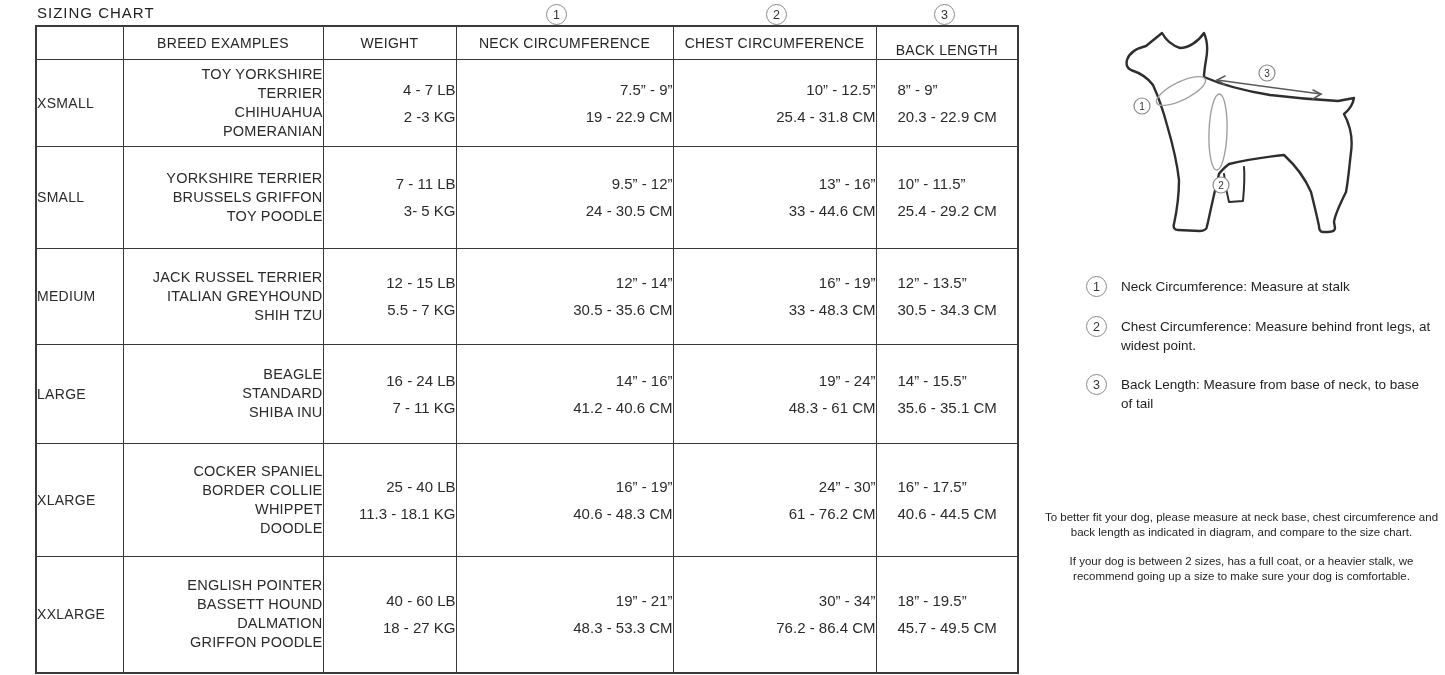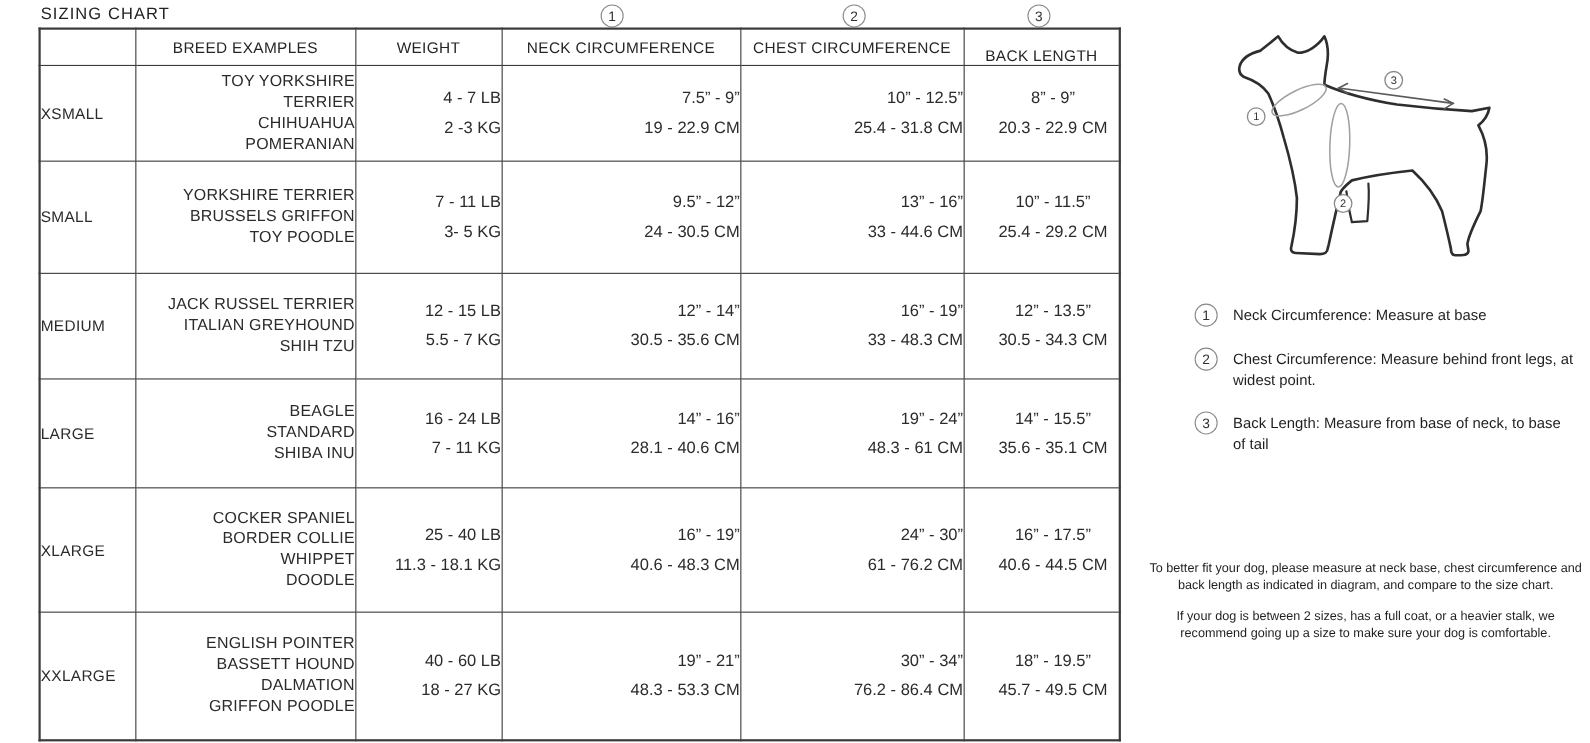--- a/index.html
+++ b/index.html
@@ -44,21 +44,21 @@
   col.w-chest { width: 203px; }
   col.w-back  { width: 142px; }
 
   tr.hdr { height: 33px; }
   tr.hdr th { font-size: 14px; letter-spacing: .3px; text-align: center; color:#262626; }
   tr.hdr th.h-back { vertical-align: bottom; padding-bottom: 1px; }
 
   td.c-size { text-align: left; font-size: 14px; letter-spacing:.3px; }
   td.c-breed { text-align: right; padding-left: 12px; font-size: 14.5px; line-height: 19px; letter-spacing:.2px; }
   td.c-weight, td.c-neck, td.c-chest { text-align: right; font-size: 15px; }
-  td.c-back { text-align: center; padding-left: 21px; font-size: 15px; }
+  td.c-back { text-align: left; padding-left: 21px; font-size: 15px; }
   .l1 { margin-bottom: 12px; }
   .l1, .l2 { line-height: 15px; }
 
   
   .dog-svg { position: absolute; left: 1100px; top: 22px; }
   .legend { position: absolute; left: 1086px; top: 276px; width: 345px; }
   .legend-item { display: flex; gap: 14px; align-items: flex-start; margin-bottom: 19px; }
   .legend-item .marker { flex: 0 0 21px; }
   .legend-text { font-size: 13.5px; line-height: 19px; color: #1f1f1f; padding-top: 1px; }
   .notes { position: absolute; left: 1038px; top: 510px; width: 407px; text-align: center; }
@@ -179,21 +179,21 @@
       <div>BEAGLE</div>
       <div>STANDARD</div>
       <div>SHIBA INU</div>
     </td>
     <td class="c-weight">
       <div class="l1">16 - 24 LB</div>
           <div class="l2">7 - 11 KG</div>
     </td>
     <td class="c-neck">
       <div class="l1">14” - 16”</div>
-          <div class="l2">28.1 - 40.6 CM</div>
+          <div class="l2">41.2 - 40.6 CM</div>
     </td>
     <td class="c-chest">
       <div class="l1">19” - 24”</div>
           <div class="l2">48.3 - 61 CM</div>
     </td>
     <td class="c-back">
       <div class="l1">14” - 15.5”</div>
           <div class="l2">35.6 - 35.1 CM</div>
     </td>
   </tr>
@@ -312,21 +312,21 @@
       <text x="167" y="54.5">3</text>
     </g>
   </g>
 </svg>
 
 <div class="legend">
   <div class="legend-item">
     <div class="marker">
         <span>1</span>
       </div>
-    <div class="legend-text">Neck Circumference: Measure at base</div>
+    <div class="legend-text">Neck Circumference: Measure at stalk</div>
   </div>
   <div class="legend-item">
     <div class="marker">
         <span>2</span>
       </div>
     <div class="legend-text">Chest Circumference: Measure behind front legs, at widest point.</div>
   </div>
   <div class="legend-item">
     <div class="marker">
         <span>3</span>

